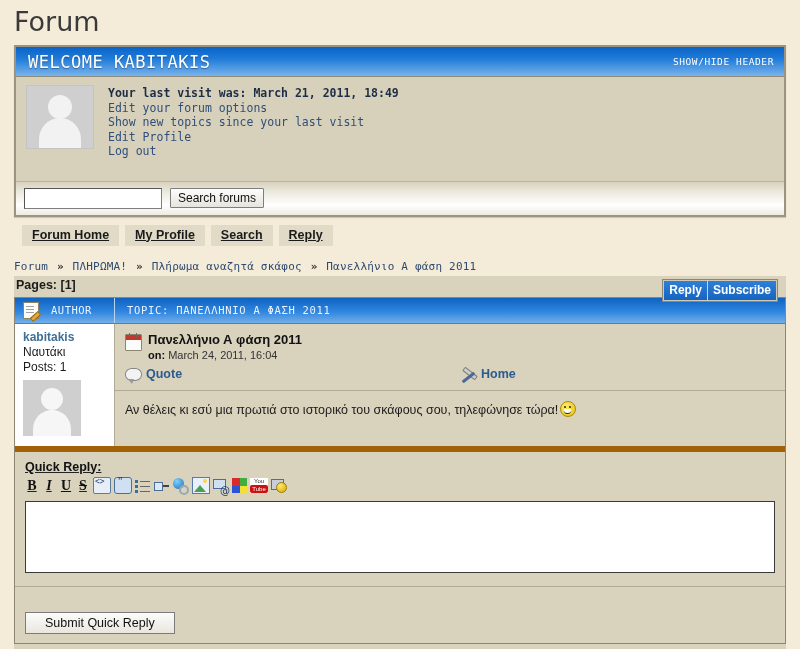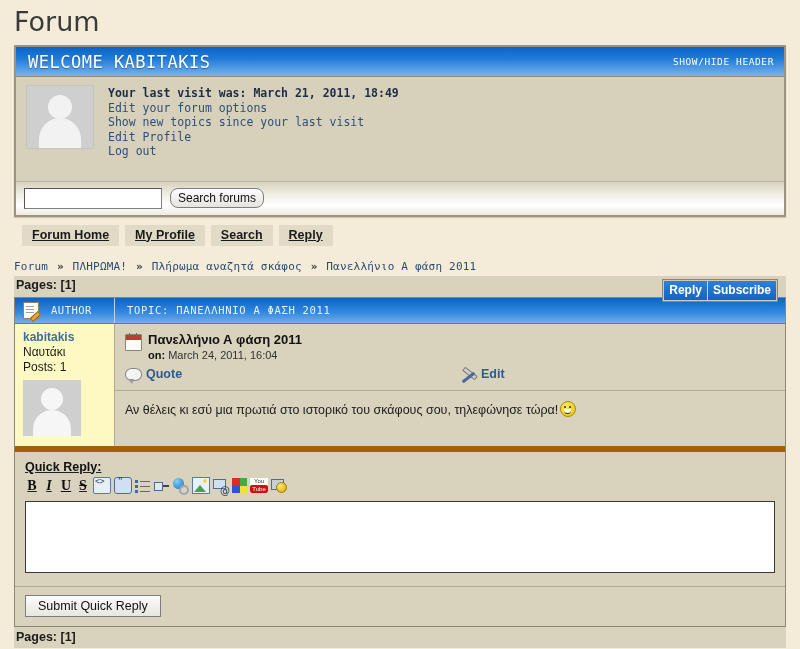--- a/index.html
+++ b/index.html
@@ -121,21 +121,21 @@
   }
   .btn {
     font-family: "Liberation Sans", sans-serif;
     font-size: 12px;
     background: linear-gradient(to bottom, #fdfdfd, #e6e4dd);
     border: 1px solid #7e7e7e;
     padding: 2px 7px;
     margin-left: 8px;
     cursor: pointer;
     color: #111;
-    border-radius: 8px;
+    border-radius: 1px;
   }
   
   .navrow {
     margin: 8px 0 0 22px;
     display: flex;
     gap: 6px;
   }
   .navbtn {
     background: #e0dac6;
     padding: 3px 10px 4px 10px;
@@ -246,21 +246,21 @@
     background: #e8a33d;
     transform: rotate(-42deg);
     border: 1px solid #8a6a20;
   }
   .post-row { display: flex; }
   .post-author {
     width: 100px;
     box-sizing: border-box;
     padding: 6px 6px 10px 8px;
     border-right: 1px solid #b0a994;
-    background: #fef9c3;
+    background: #ffffff;
   }
   .author-name {
     color: #3f6f96;
     font-size: 12px;
     font-weight: bold;
     text-decoration: none;
     cursor: pointer;
     display: block;
   }
   .author-rank { font-size: 12px; color: #1b1b1b; margin-top: 1px; }
@@ -588,23 +588,24 @@
   .submit-wrap {
     border-top: 1px solid #b0a994;
     background: #d9d2bd;
     padding: 8px 0 9px 10px;
   }
   .btn-submit {
     font-family: "Liberation Sans", sans-serif;
     font-size: 12.5px;
     background: linear-gradient(to bottom, #fcfcfc, #e8e6de);
     border: 1px solid #7c7c7c;
-    padding: 3px 12px;
+    padding: 3px 19px;
     cursor: pointer;
     color: #111;
+    margin-top: 17px;
   }
   .pages-row-bottom {
     margin: 0 14px;
     background: #d9d2bd;
     font-size: 12.5px;
     font-weight: bold;
     color: #1b1b1b;
     padding: 3px 0 4px 2px;
   }
   
@@ -708,21 +709,21 @@
       <div class="post-actions">
         <div class="act act-quote">
           <span class="icon-bubble"></span>
           <span class="act-label">Quote</span>
         </div>
         <div class="act">
           <span class="icon-tools">
             <span class="wrench"></span>
               <span class="hammer"></span>
           </span>
-          <span class="act-label">Edit</span>
+          <span class="act-label">Home</span>
         </div>
       </div>
       <div class="post-body">
         <span>Αν θέλεις κι εσύ μια πρωτιά στο ιστορικό του σκάφους σου, τηλεφώνησε τώρα!</span><span class="smiley"></span>
       </div>
     </div>
   </div>
 
   <div class="quick-reply">
     <div class="qr-title">Quick Reply:</div>

